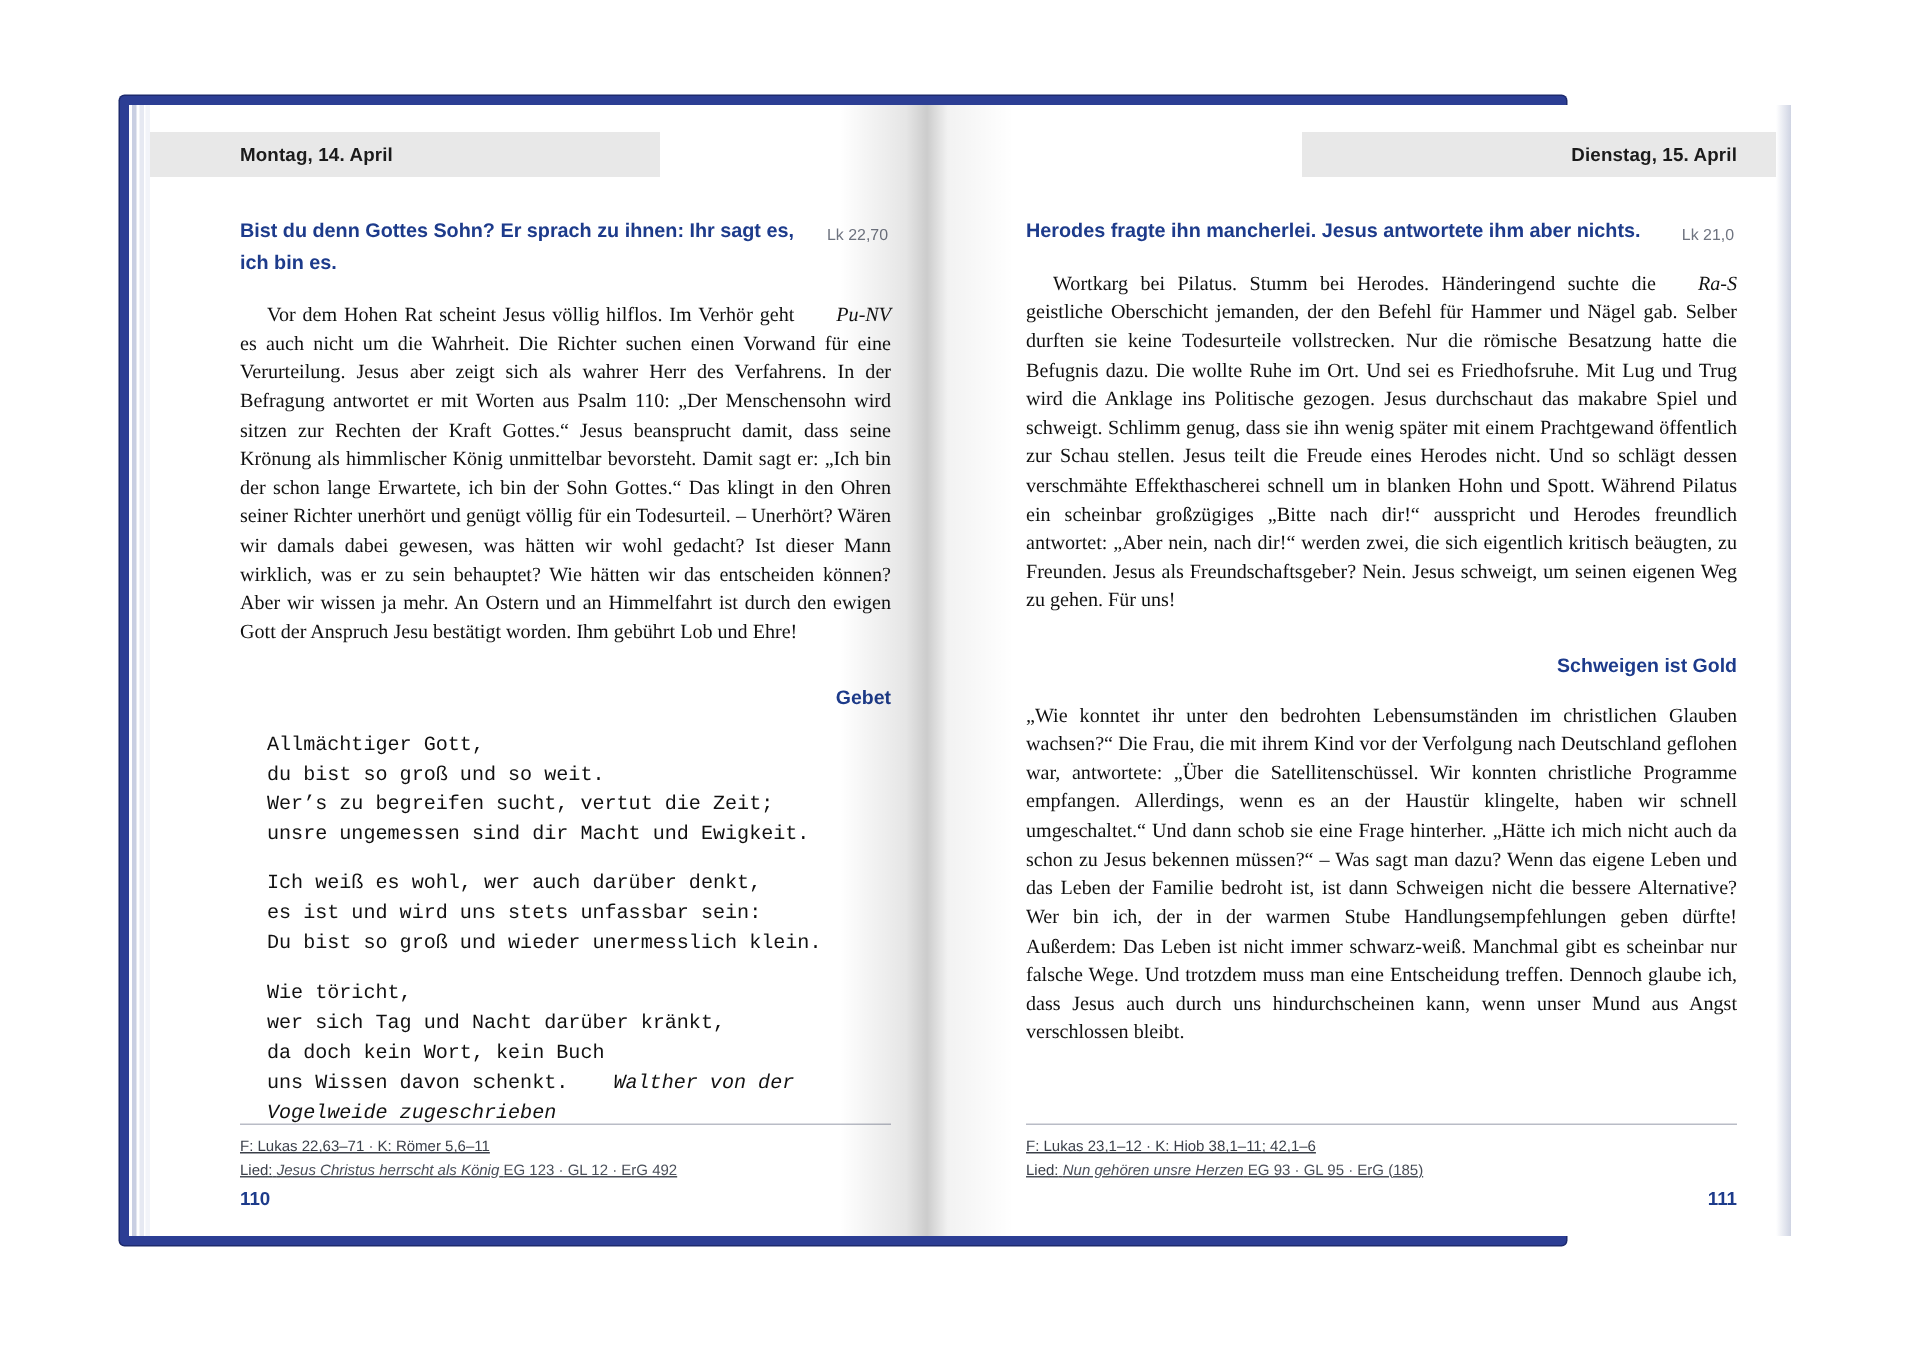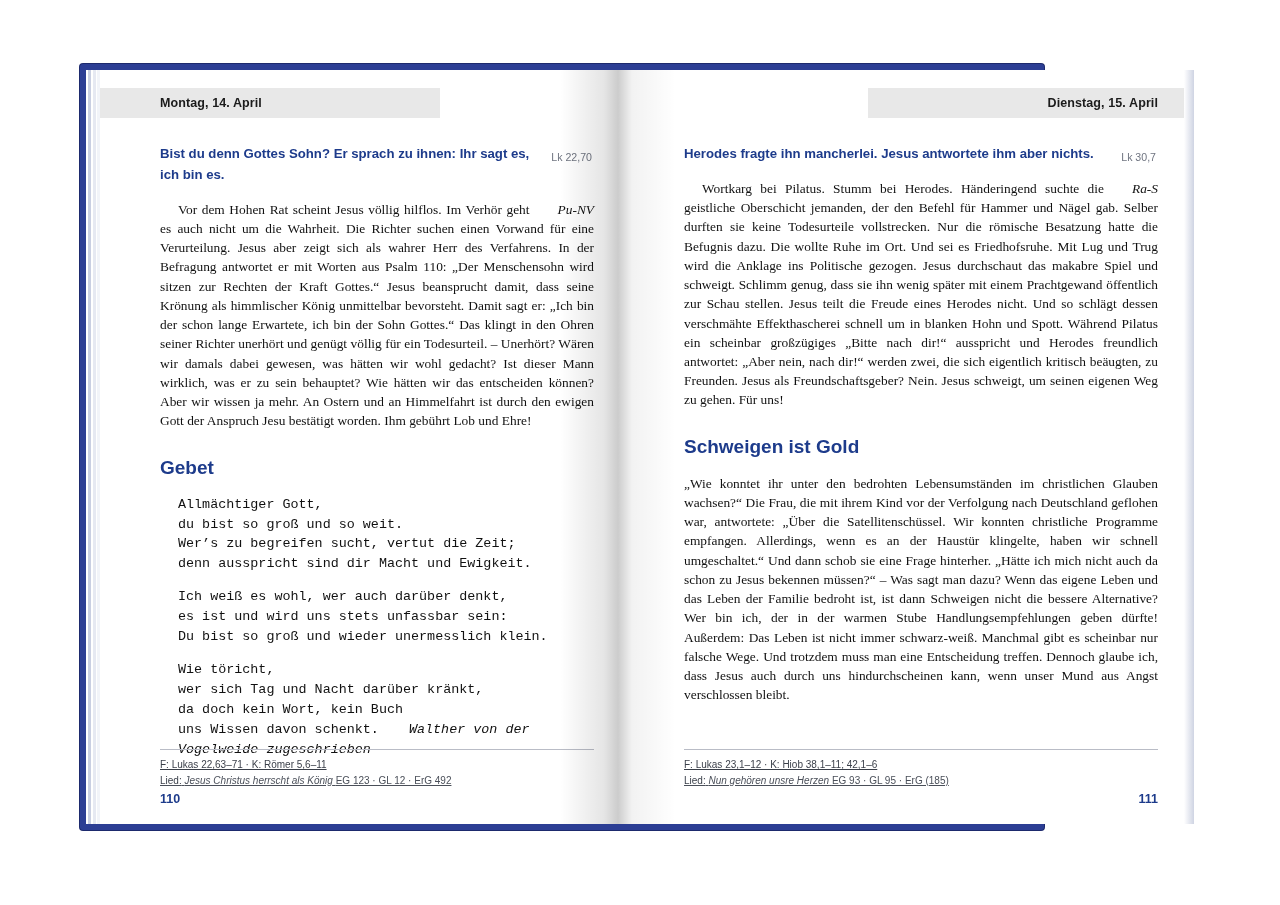--- a/index.html
+++ b/index.html
@@ -122,22 +122,23 @@
   .sig {
     font-style: italic;
     float: right;
     margin-left: 10px;
   }
 
   .section-title {
     margin-top: 26px;
     font-family: "Liberation Sans", sans-serif;
     font-weight: bold;
-    font-size: 19px;
+    font-size: 13px;
     color: #1d3b8b;
+    text-align: right;
   }
 
   .poem {
     margin-top: 16px;
     font-family: Liberation Mono, monospace;
     font-size: 13.4px;
     line-height: 1.49;
     color: #111111;
     padding-left: 18px;
   }
@@ -202,21 +203,21 @@
         <span>Vor dem Hohen Rat scheint Jesus völlig hilflos. Im Verhör geht es auch nicht um die Wahrheit. Die Richter suchen einen Vorwand für eine Verurteilung. Jesus aber zeigt sich als wahrer Herr des Verfahrens. In der Befragung antwortet er mit Worten aus Psalm 110: „Der Menschensohn wird sitzen zur Rechten der Kraft Gottes.“ Jesus beansprucht damit, dass seine Krönung als himmlischer König unmittelbar bevorsteht. Damit sagt er: „Ich bin der schon lange Erwartete, ich bin der Sohn Gottes.“ Das klingt in den Ohren seiner Richter unerhört und genügt völlig für ein Todesurteil. – Unerhört? Wären wir damals dabei gewesen, was hätten wir wohl gedacht? Ist dieser Mann wirklich, was er zu sein behauptet? Wie hätten wir das entscheiden können? Aber wir wissen ja mehr. An Ostern und an Himmelfahrt ist durch den ewigen Gott der Anspruch Jesu bestätigt worden. Ihm gebührt Lob und Ehre!</span>
       </div>
 
       <div class="section-title">Gebet</div>
 
       <div class="poem">
         <div class="stanza">
           <div>Allmächtiger Gott,</div>
           <div>du bist so groß und so weit.</div>
           <div>Wer’s zu begreifen sucht, vertut die Zeit;</div>
-          <div>denn ausspricht sind dir Macht und Ewigkeit.</div>
+          <div>unsre ungemessen sind dir Macht und Ewigkeit.</div>
         </div>
         <div class="stanza">
           <div>Ich weiß es wohl, wer auch darüber denkt,</div>
           <div>es ist und wird uns stets unfassbar sein:</div>
           <div>Du bist so groß und wieder unermesslich klein.</div>
         </div>
         <div class="stanza">
           <div>Wie töricht,</div>
           <div>wer sich Tag und Nacht darüber kränkt,</div>
           <div>da doch kein Wort, kein Buch</div>
@@ -238,21 +239,21 @@
         <div class="pagenum">110</div>
       </div>
     </div>
 
     <div class="page right">
       <div class="daytab">
         <span>Dienstag, 15. April</span>
       </div>
 
       <div class="verse">
-        <span class="ref">Lk 30,7</span>
+        <span class="ref">Lk 21,0</span>
         <span>Herodes fragte ihn mancherlei. Jesus antwortete ihm aber nichts.</span>
       </div>
 
       <div class="bodytext">
         <span class="sig">Ra-S</span>
         <span>Wortkarg bei Pilatus. Stumm bei Herodes. Händeringend suchte die geistliche Oberschicht jemanden, der den Befehl für Hammer und Nägel gab. Selber durften sie keine Todesurteile vollstrecken. Nur die römische Besatzung hatte die Befugnis dazu. Die wollte Ruhe im Ort. Und sei es Friedhofsruhe. Mit Lug und Trug wird die Anklage ins Politische gezogen. Jesus durchschaut das makabre Spiel und schweigt. Schlimm genug, dass sie ihn wenig später mit einem Prachtgewand öffentlich zur Schau stellen. Jesus teilt die Freude eines Herodes nicht. Und so schlägt dessen verschmähte Effekthascherei schnell um in blanken Hohn und Spott. Während Pilatus ein scheinbar großzügiges „Bitte nach dir!“ ausspricht und Herodes freundlich antwortet: „Aber nein, nach dir!“ werden zwei, die sich eigentlich kritisch beäugten, zu Freunden. Jesus als Freundschaftsgeber? Nein. Jesus schweigt, um seinen eigenen Weg zu gehen. Für uns!</span>
       </div>
 
       <div class="section-title">Schweigen ist Gold</div>
 

